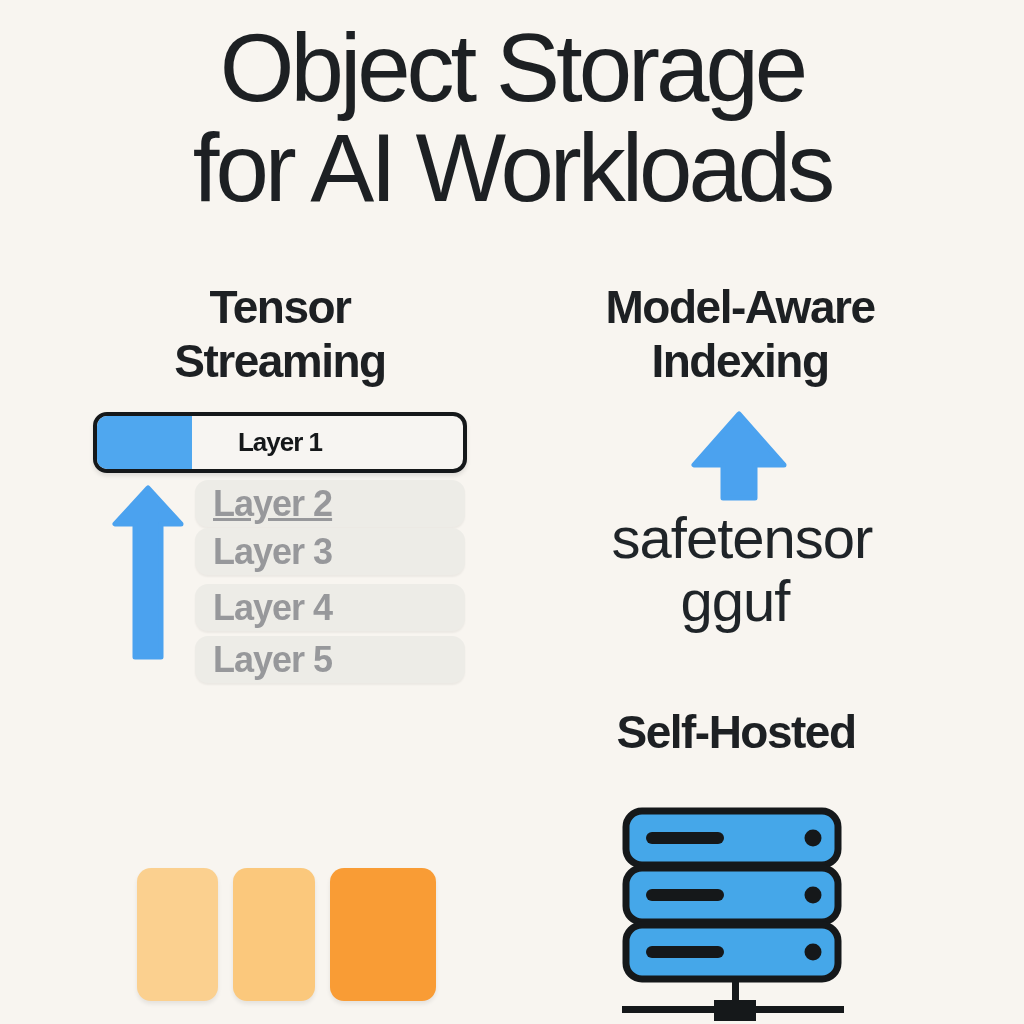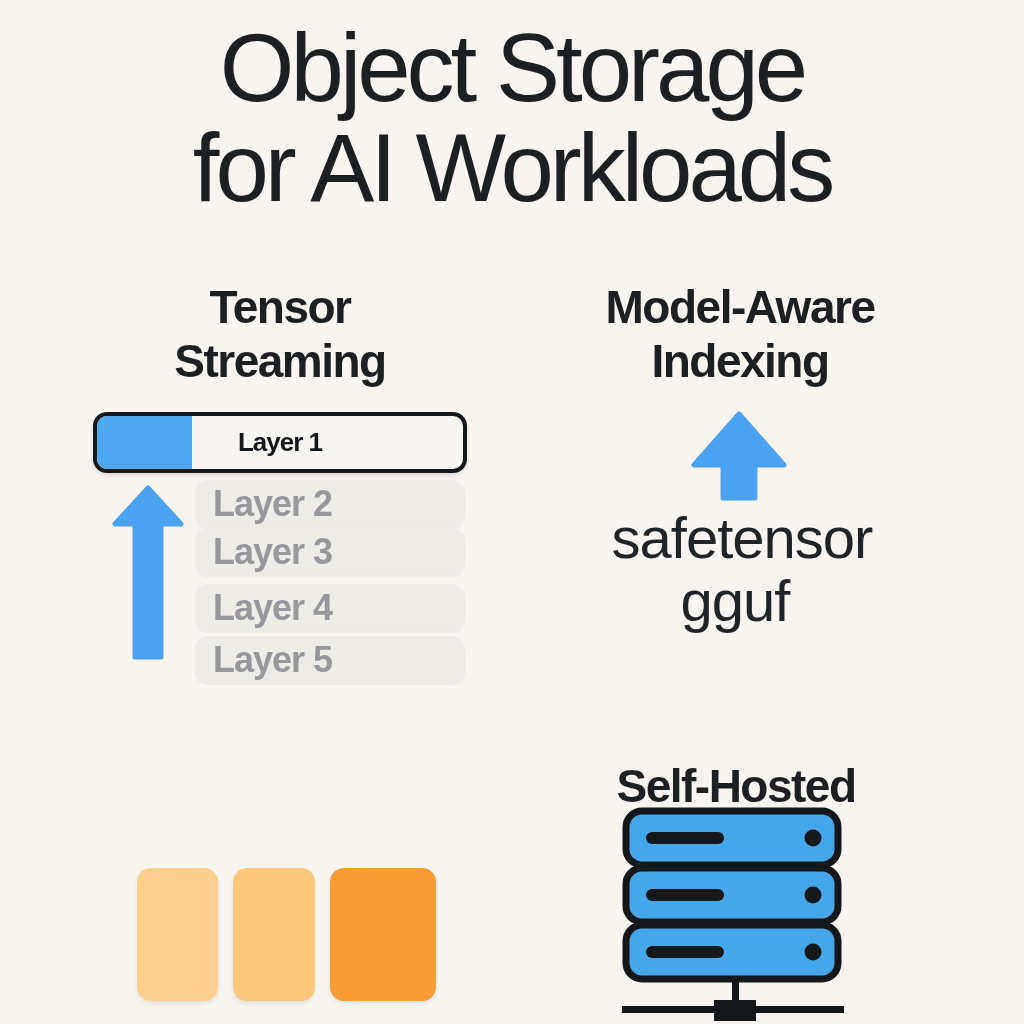--- a/index.html
+++ b/index.html
@@ -31,21 +31,21 @@
     text-align:center;
     font-weight:700;
     font-size:46px;
     line-height:1.17;
     letter-spacing:-1.5px;
     color:var(--ink,#1D2023);
   }
   .heading-tensor{left:60px;top:281px;width:440px;}
   .heading-model{left:518px;top:281px;width:444px;}
   .heading-erasure{left:60px;top:733px;width:420px;}
-  .heading-selfhosted{left:516px;top:760px;width:440px;}
+  .heading-selfhosted{left:516px;top:706px;width:440px;}
   
   .progress-box{
     position:absolute;left:93px;top:412px;
     width:366px;height:53px;
     background:#F7F5F2;
     border:4px solid var(--outline,#15181A);
     border-radius:14px;
     overflow:hidden;
     box-shadow:0 3px 4px rgba(0,0,0,0.10);
   }
@@ -64,21 +64,21 @@
     position:absolute;left:195px;
     width:270px;height:47px;
     background:var(--muted-box,#EDECE7);
     border-radius:13px;
     display:flex;align-items:center;
     padding-left:18px;box-sizing:border-box;
     font-weight:600;font-size:36px;letter-spacing:-1px;
     color:var(--muted-text,#97989B);
     box-shadow:0 2px 2px rgba(0,0,0,0.05);
   }
-  .pending-1{top:480px;}
+  .pending-1{top:480px;text-decoration:underline;}
   .pending-2{top:528px;}
   .pending-3{top:584px;}
   .pending-4{top:636px;}
   .arrow-left{position:absolute;left:110px;top:484px;}
   .arrow-right{position:absolute;left:689px;top:410px;}
   .arrow-shape{
     fill:var(--accent,#4BA2EF);
     stroke:var(--accent,#4BA2EF);
     stroke-width:5;stroke-linejoin:round;
   }

